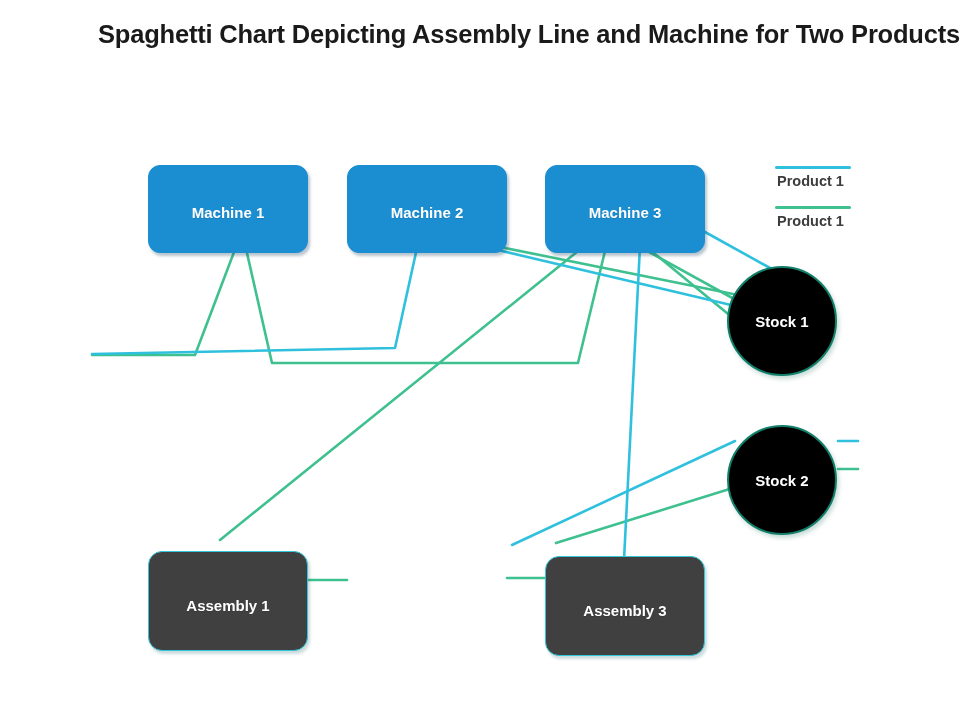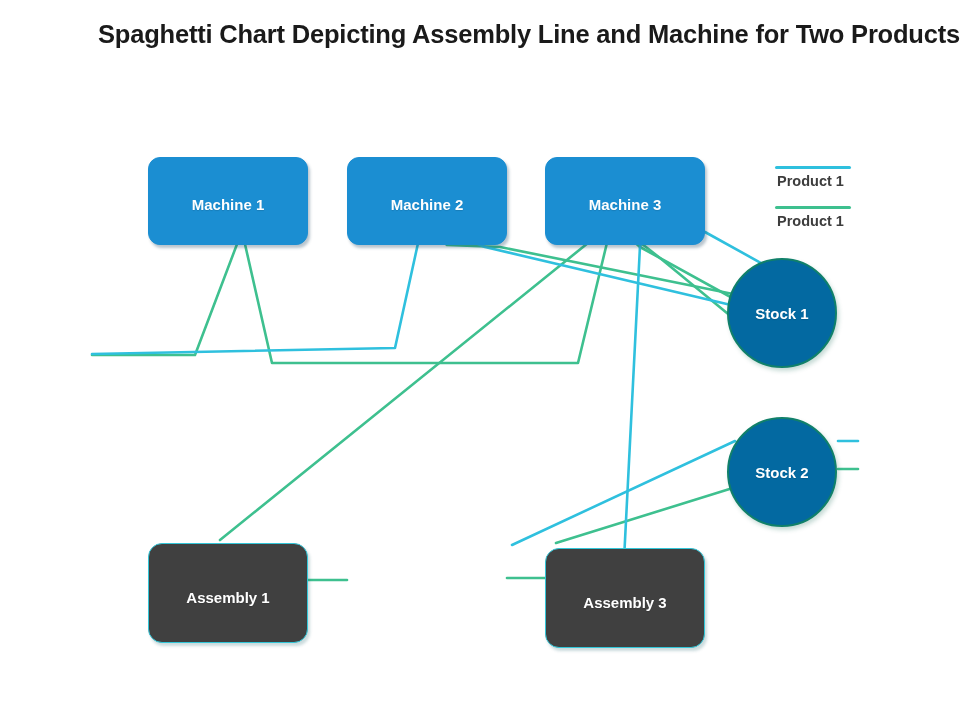--- a/index.html
+++ b/index.html
@@ -50,20 +50,21 @@
     position: absolute;
     display: flex;
     align-items: center;
     justify-content: center;
     color: #ffffff;
     font-weight: bold;
     font-size: 15px;
     font-family: "Liberation Sans", sans-serif;
     box-sizing: border-box;
     text-shadow: 0 1px 1px rgba(0,0,0,0.12);
+    margin-top: 8px;
   }
   .machine {
     width: 160px;
     height: 88px;
     border-radius: 12px;
     background: #1b8ed2;
     border: 1px solid #1b8ed2;
     box-shadow: 2px 3px 3px rgba(20,60,90,0.30);
     align-items: flex-start;
     padding-top: 38px;
@@ -75,21 +76,21 @@
     background: #404040;
     border: 1px solid #32c6d8;
     box-shadow: 2px 3px 3px rgba(20,90,100,0.22);
     align-items: flex-start;
     padding-top: 45px;
   }
   .stock {
     width: 110px;
     height: 110px;
     border-radius: 50%;
-    background: #0369a1;
+    background: #000000;
     border: 2px solid #11806a;
     box-shadow: 2px 3px 4px rgba(30,110,90,0.25);
   }
   .legend-item {
     position: absolute;
     font-size: 14.5px;
     font-weight: bold;
     color: #3d3d3d;
     font-family: "Liberation Sans", sans-serif;
     white-space: nowrap;

